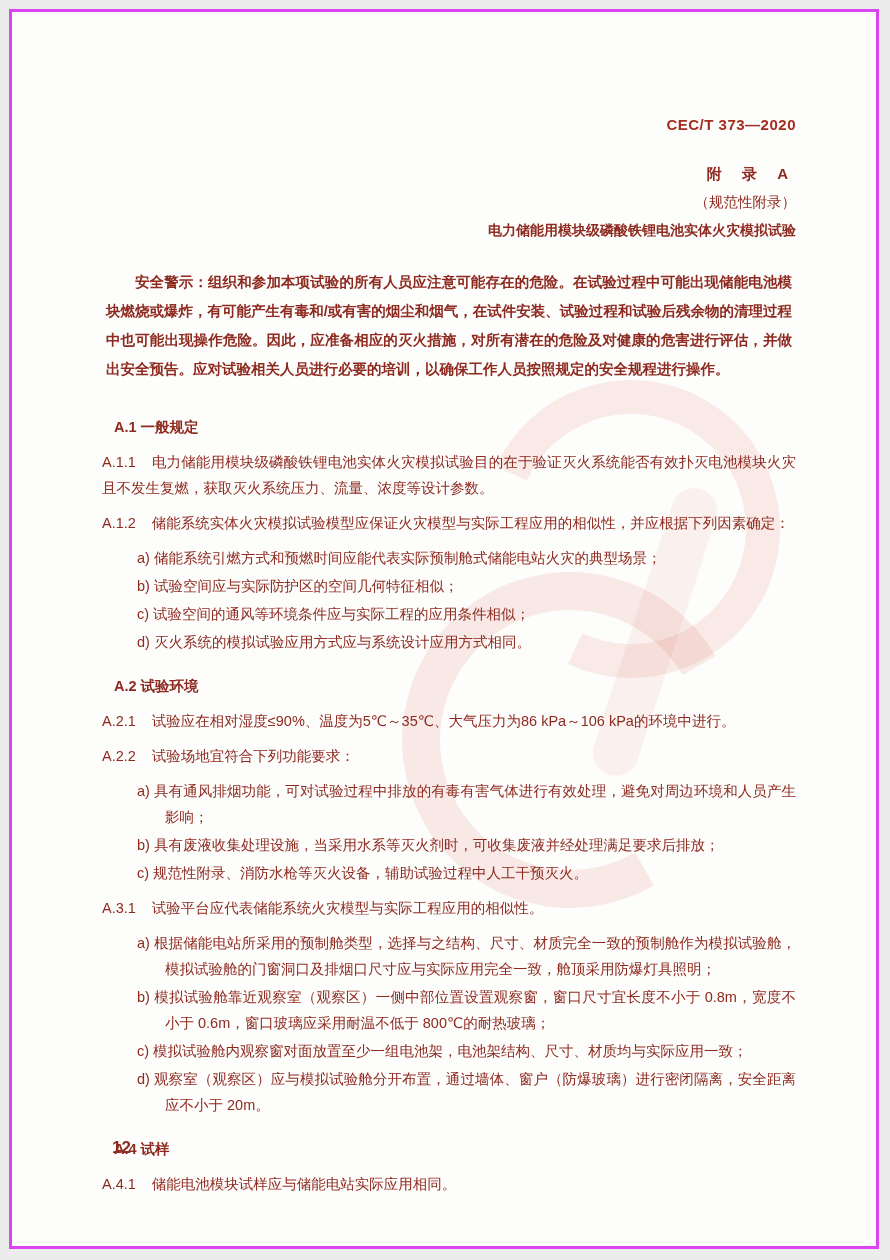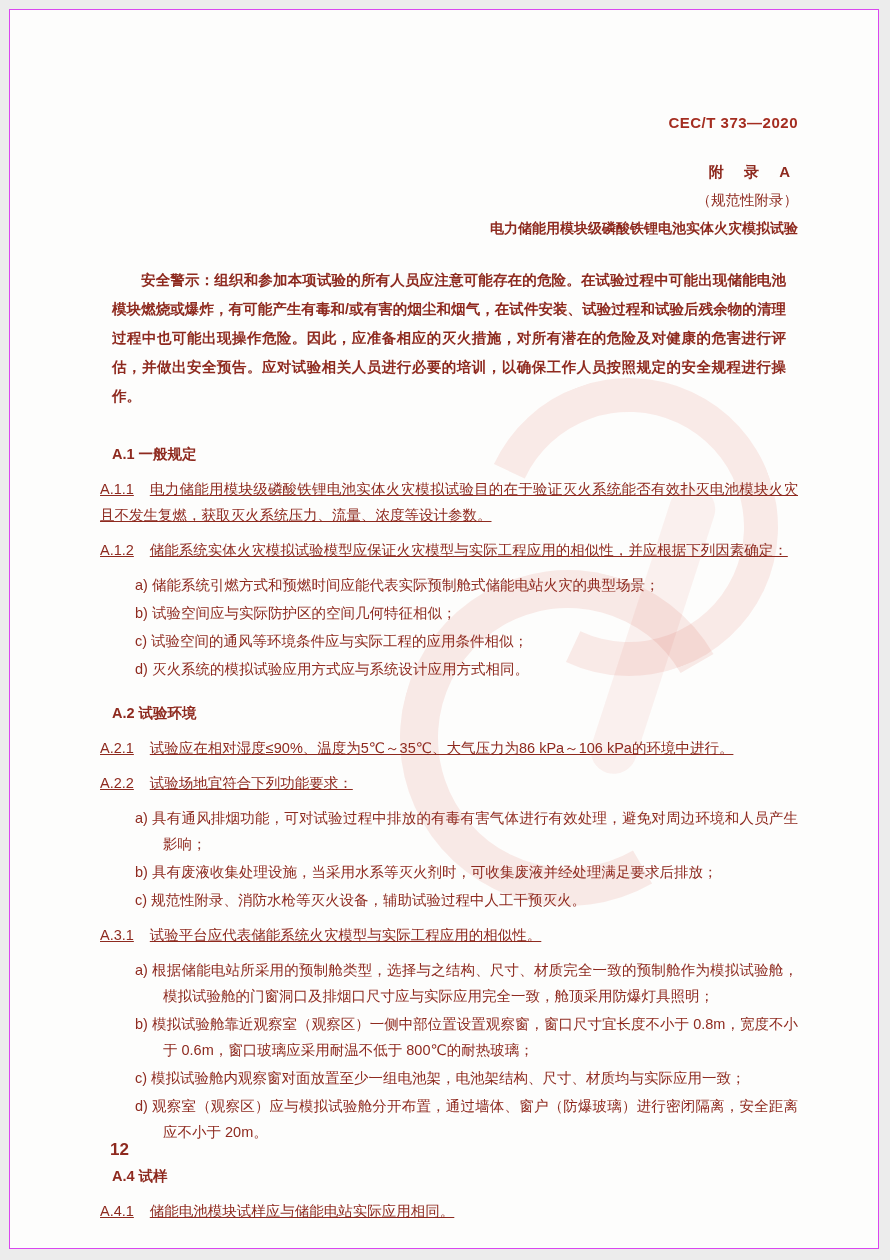--- a/index.html
+++ b/index.html
@@ -1,26 +1,26 @@
 <!DOCTYPE html>
 <html><head>
 <meta charset="utf-8">
 <style>
   html,body{margin:0;padding:0;background:#e7e7e7;font-family:"Liberation Sans","DejaVu Sans",sans-serif;}
   .sheet{position:relative;width:890px;height:1260px;box-sizing:border-box;background:#ececec;overflow:hidden;}
-  .paper{position:absolute;left:9px;top:9px;right:11px;bottom:11px;background:#fdfdfc;border:1px solid #d946ef;overflow:hidden;}
+  .paper{position:absolute;left:9px;top:9px;right:11px;bottom:11px;background:#fdfdfc;border:3px solid #d946ef;overflow:hidden;}
   .std-header{position:absolute;top:104px;right:80px;color:#a42d20;font-weight:bold;font-size:15px;letter-spacing:.5px;}
   .content{position:absolute;left:90px;right:80px;top:148px;color:#8e2a1f;font-size:14.5px;line-height:26px;}
   .titles{text-align:right;margin-bottom:24px;}
   .t1{font-weight:bold;font-size:15px;letter-spacing:8px;line-height:28px;}
   .t2{font-size:14.5px;line-height:28px;}
   .t3{font-weight:bold;font-size:14px;line-height:28px;}
-  .warning{font-weight:bold;text-indent:2em;line-height:29px;margin:22px 12px 30px;text-align:justify;}
+  .warning{font-weight:bold;text-indent:2em;line-height:29px;margin:22px 4px 30px;text-align:justify;}
   .section-heading{font-weight:bold;margin:18px 12px 6px;}
-  .clause{margin:9px 0;text-align:justify;text-decoration:underline;}
+  .clause{margin:9px 0;text-align:justify;}
   .clause .lbl{margin-right:1.1em;}
   .sub{padding-left:63px;text-indent:-28px;margin:2px 0;text-align:justify;}
   .page-num{position:absolute;left:100px;bottom:88px;font-weight:bold;color:#8e2a1f;font-size:17px;}
   
   .wm{position:absolute;pointer-events:none;}
   .wm-ring1{top:368px;left:470px;width:230px;height:230px;border:34px solid rgba(210,75,55,.10);border-radius:50%;border-left-color:transparent;transform:rotate(-20deg);}
   .wm-ring2{top:560px;left:390px;width:260px;height:260px;border:38px solid rgba(210,75,55,.11);border-radius:50%;border-right-color:transparent;transform:rotate(15deg);}
   .wm-bar{top:470px;left:620px;width:46px;height:300px;background:rgba(210,75,55,.07);transform:rotate(18deg);border-radius:24px;}
 </style>
 </head>

